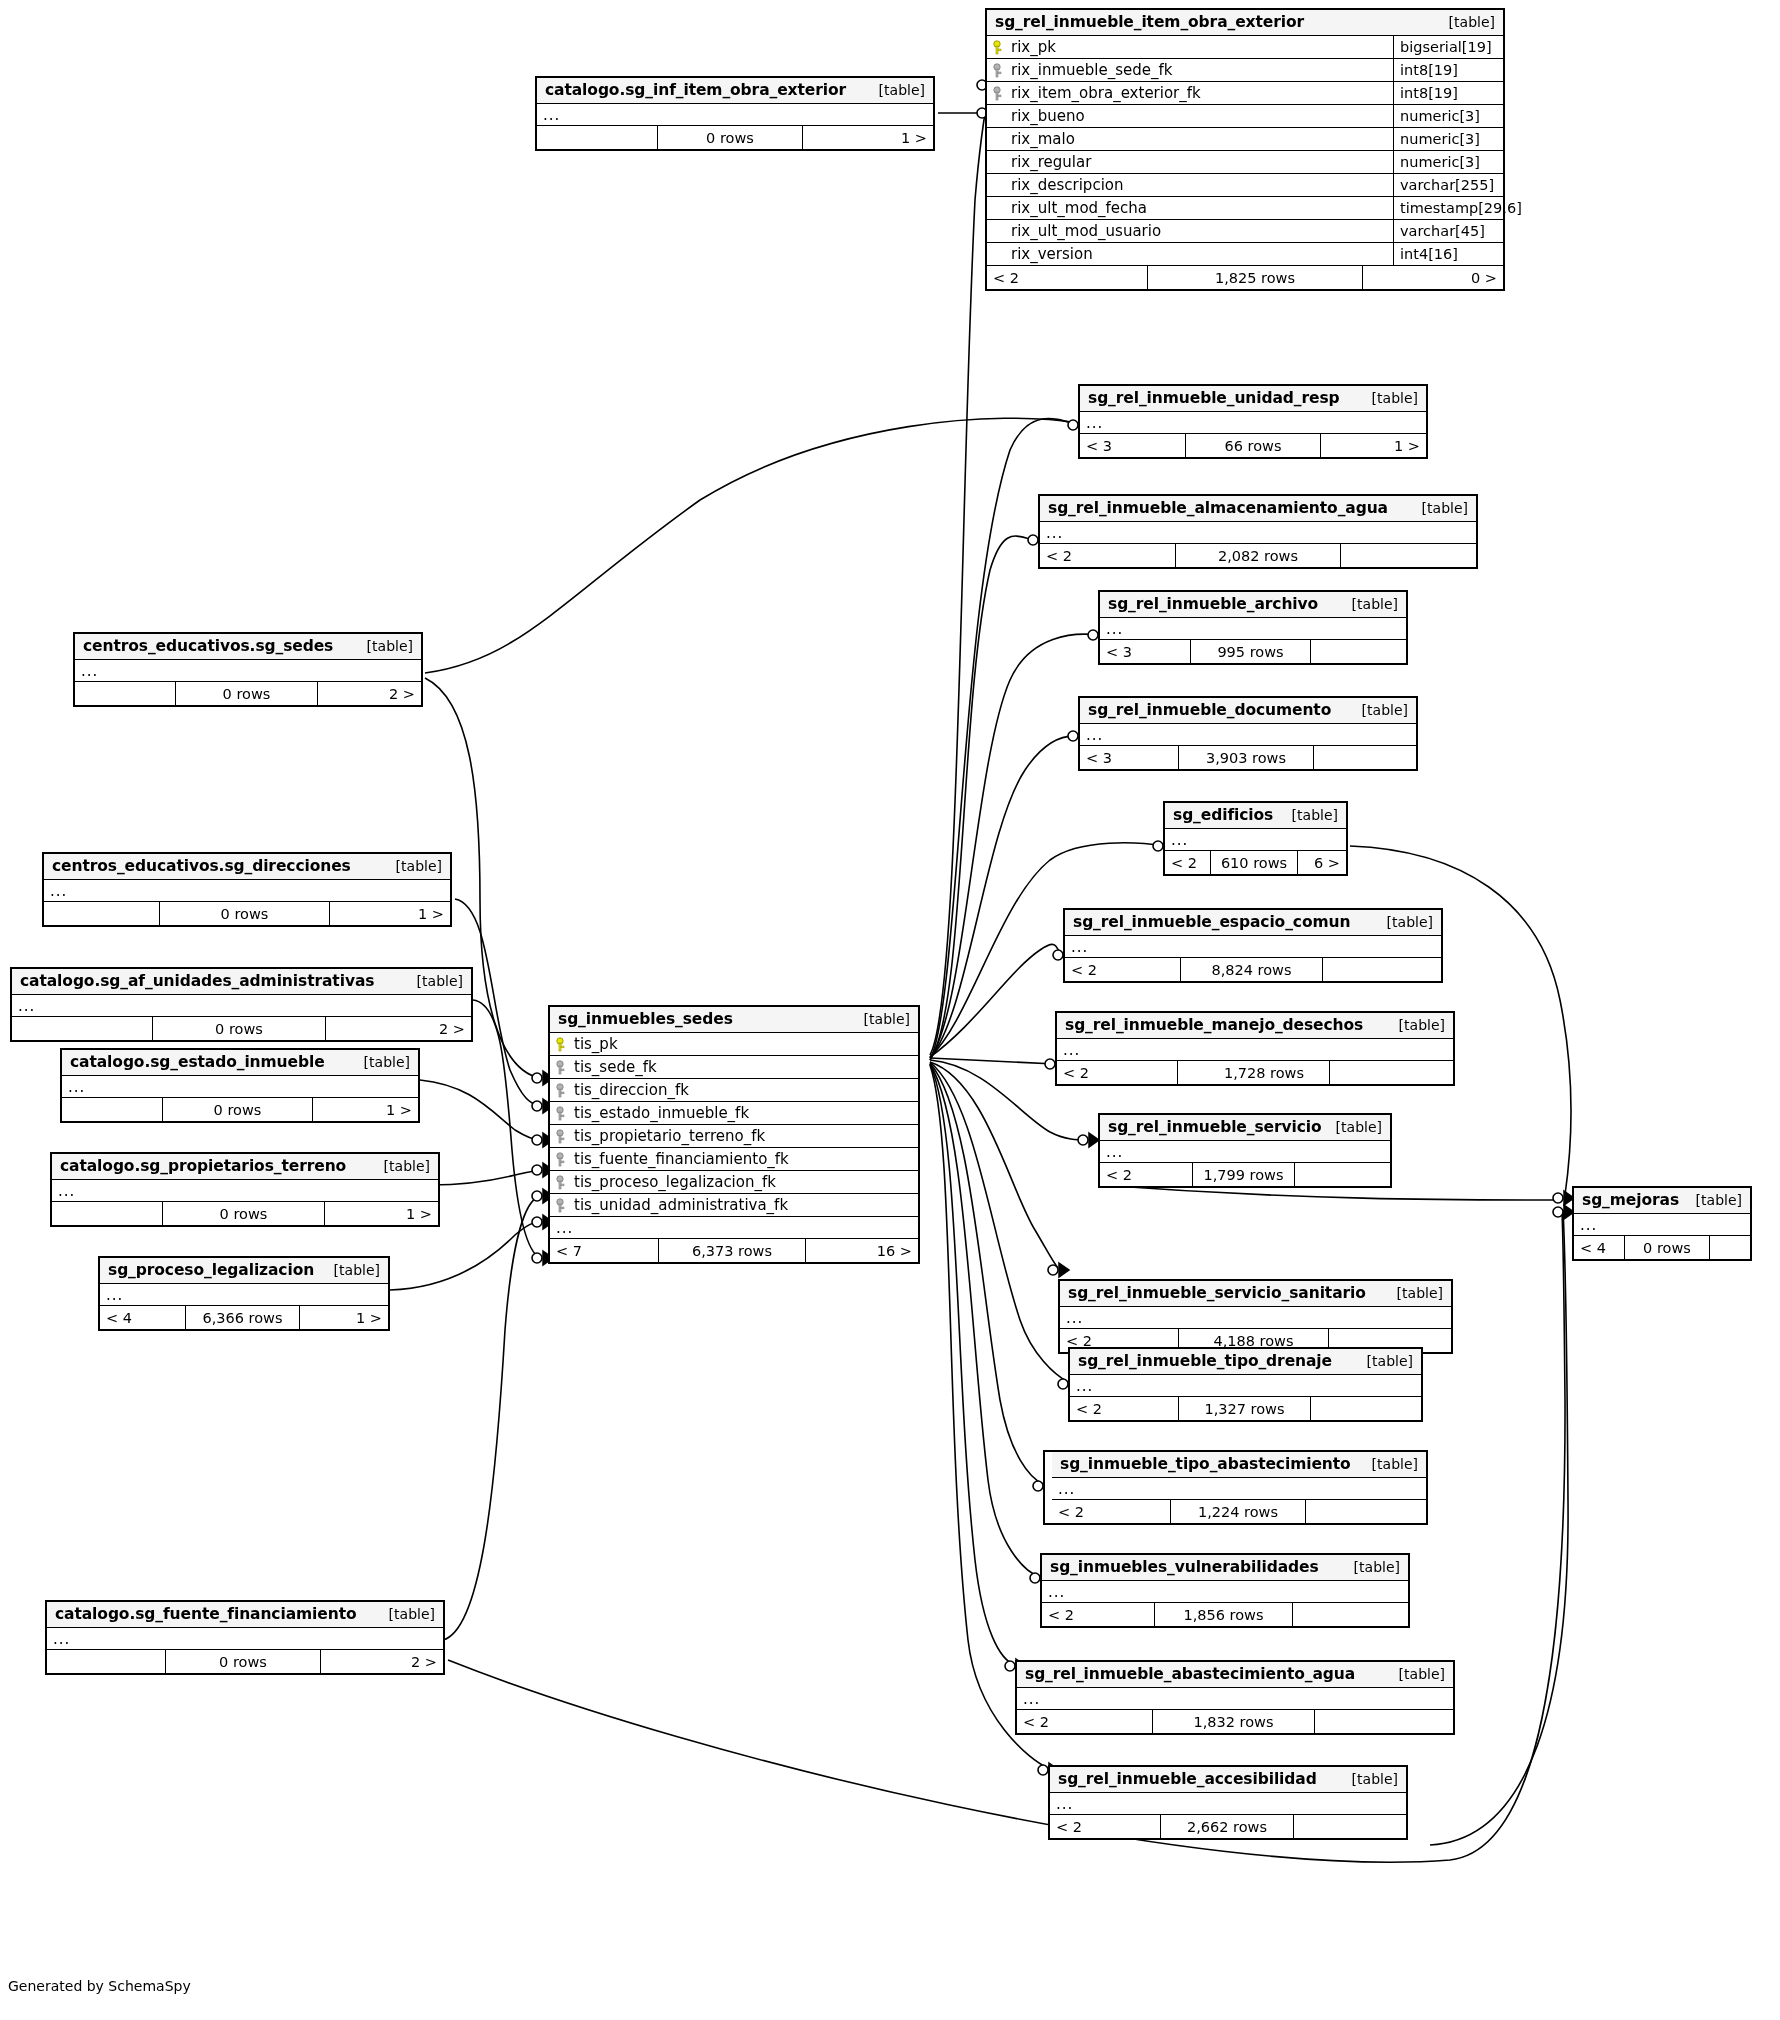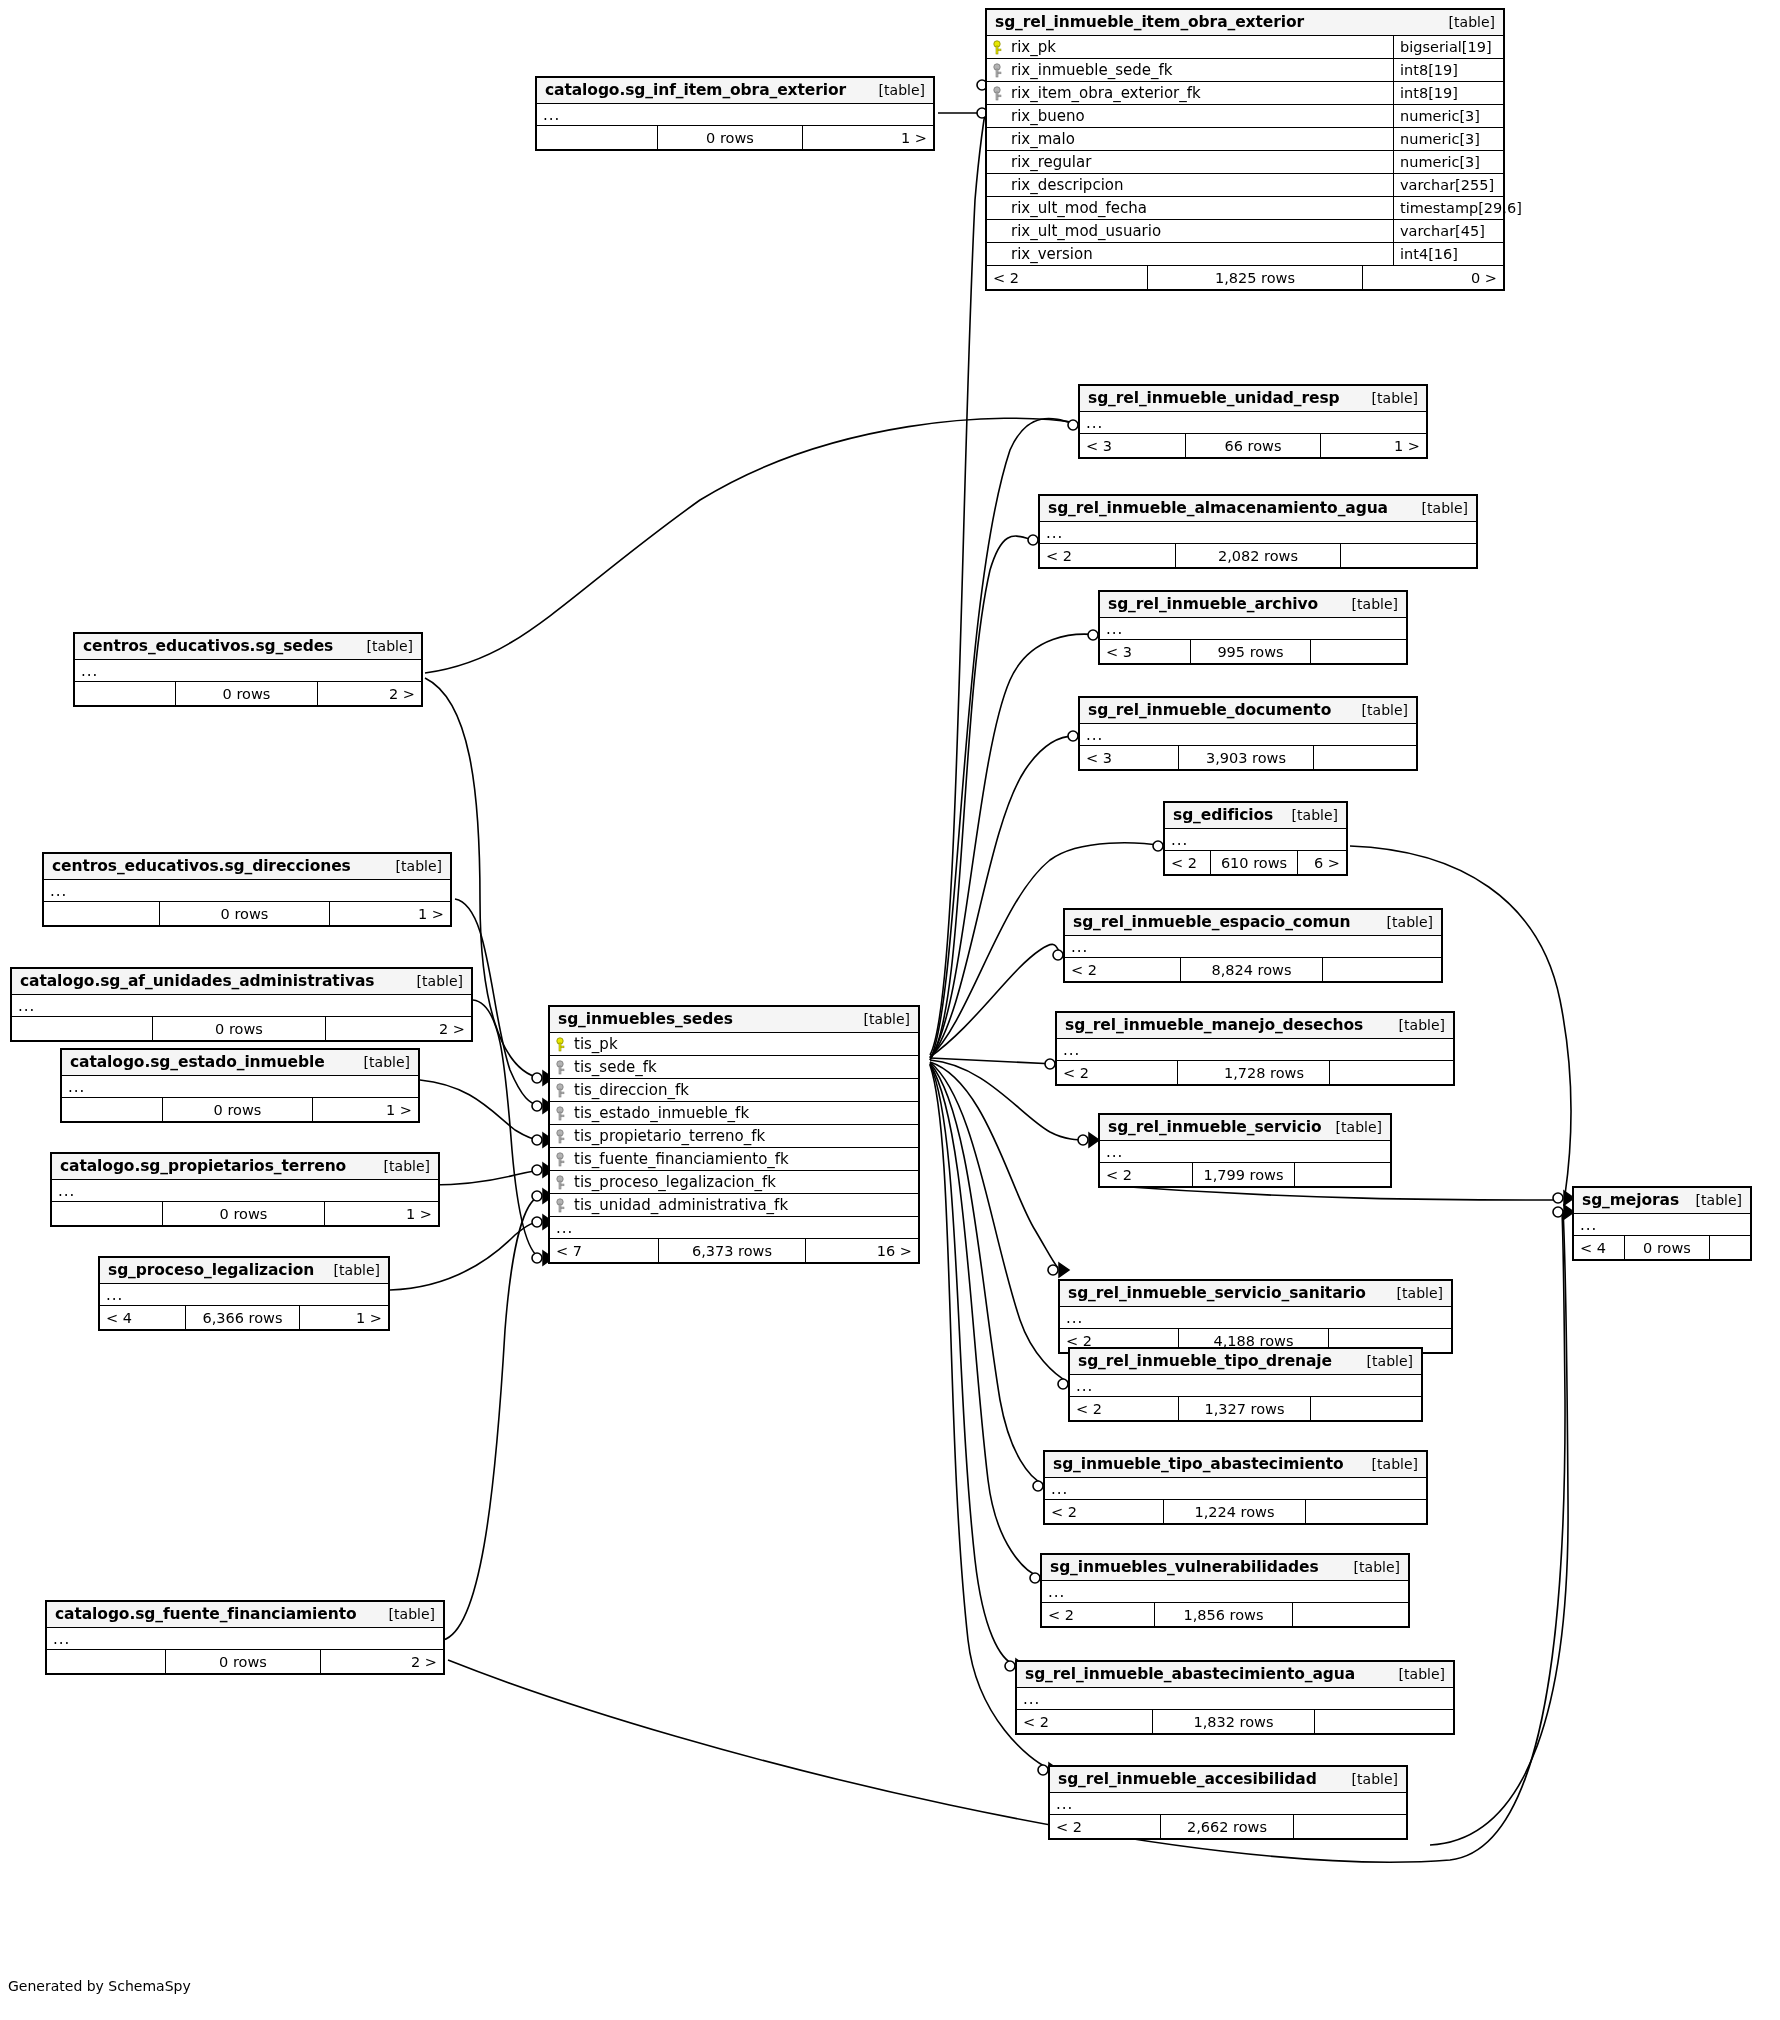--- a/index.html
+++ b/index.html
@@ -489,21 +489,21 @@
       <span class="tbl-kind">[table]</span>
     </div>
     <div class="ellipsis-row">...</div>
     <div class="tbl-foot">
       <div class="foot-cell foot-left" style="width:108px;">&lt; 2</div>
       <div class="foot-cell foot-center" style="flex:1;">1,327 rows</div>
       <div class="foot-cell foot-right" style="width:110px;"></div>
     </div>
   </div>
 
-  <div class="tbl thick" style="left:1043px; top:1450px; width:385px;">
+  <div class="tbl thick" style="left:1043px; top:1450px; width:385px;padding-left:7px;">
     <div class="tbl-head">
       <span class="tbl-name">sg_inmueble_tipo_abastecimiento</span>
       <span class="tbl-kind">[table]</span>
     </div>
     <div class="ellipsis-row">...</div>
     <div class="tbl-foot">
       <div class="foot-cell foot-left" style="width:118px;">&lt; 2</div>
       <div class="foot-cell foot-center" style="flex:1;">1,224 rows</div>
       <div class="foot-cell foot-right" style="width:120px;"></div>
     </div>

